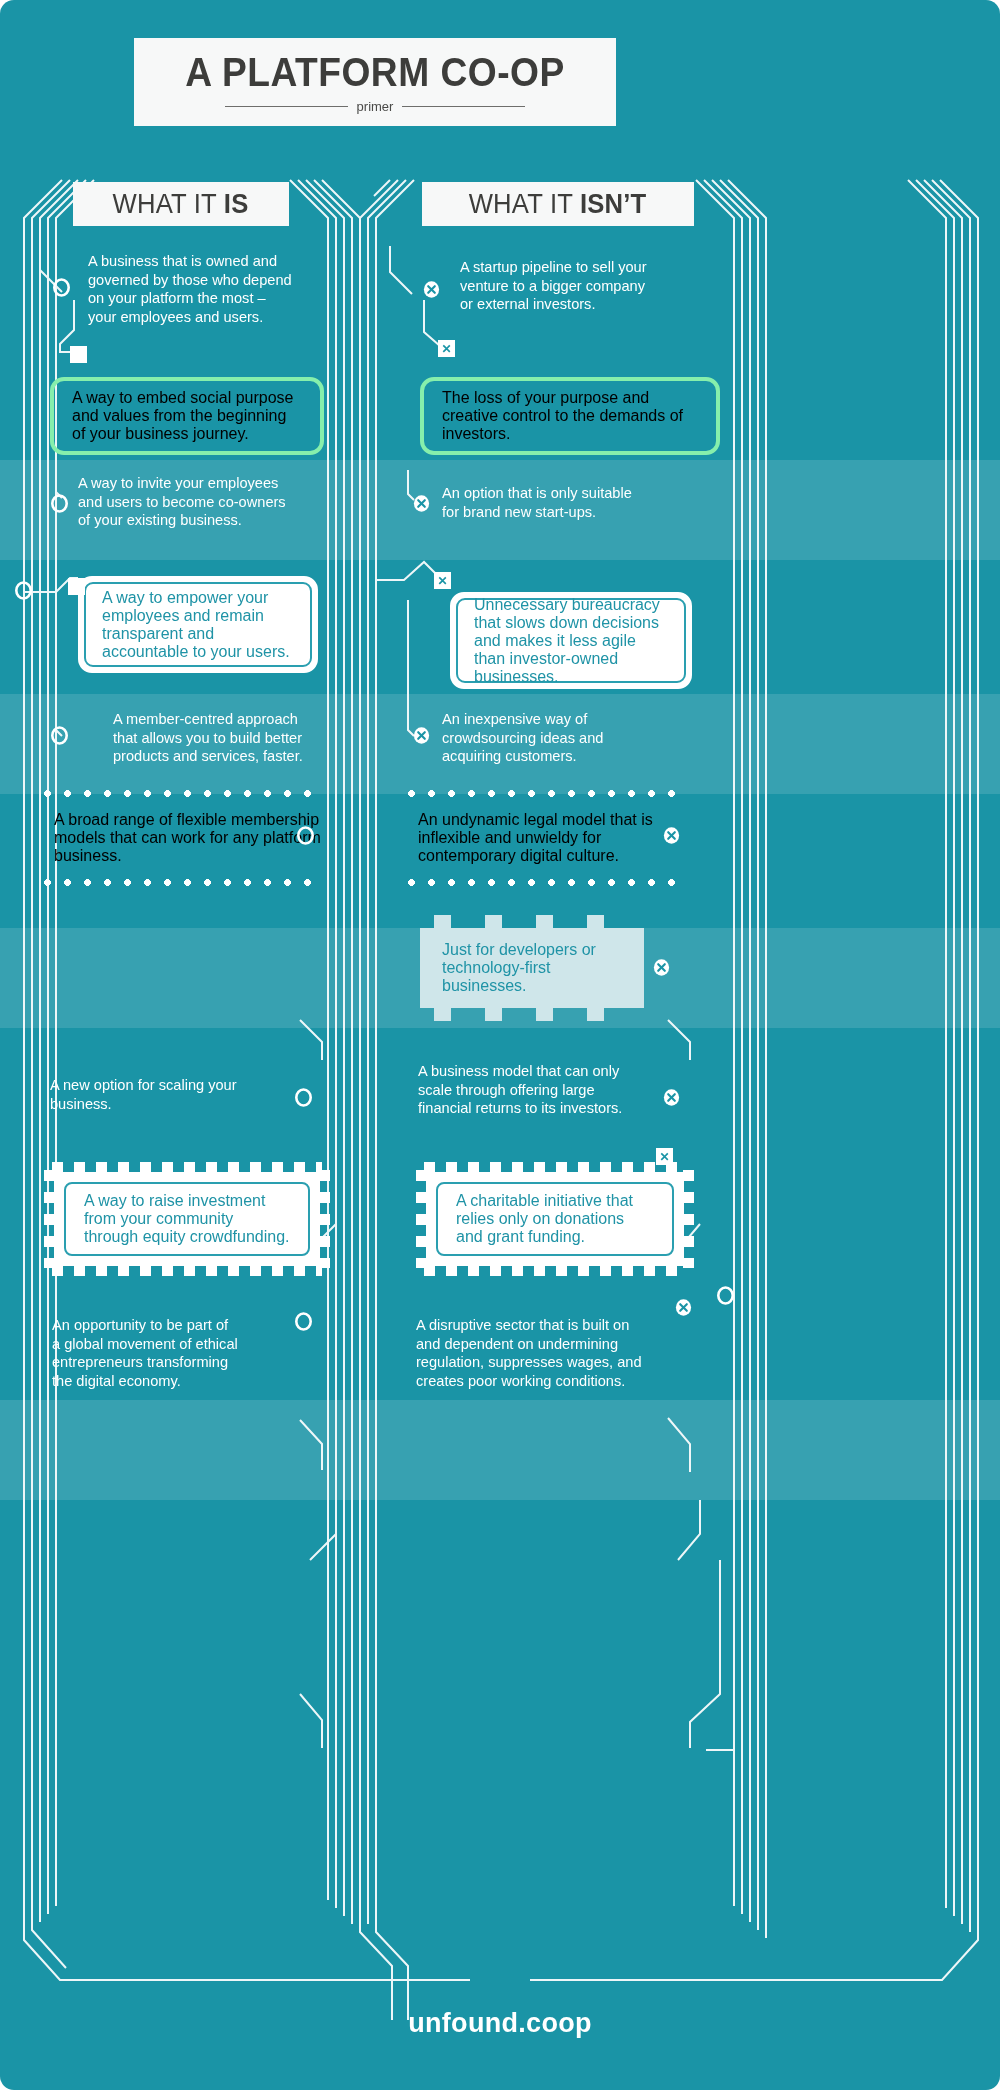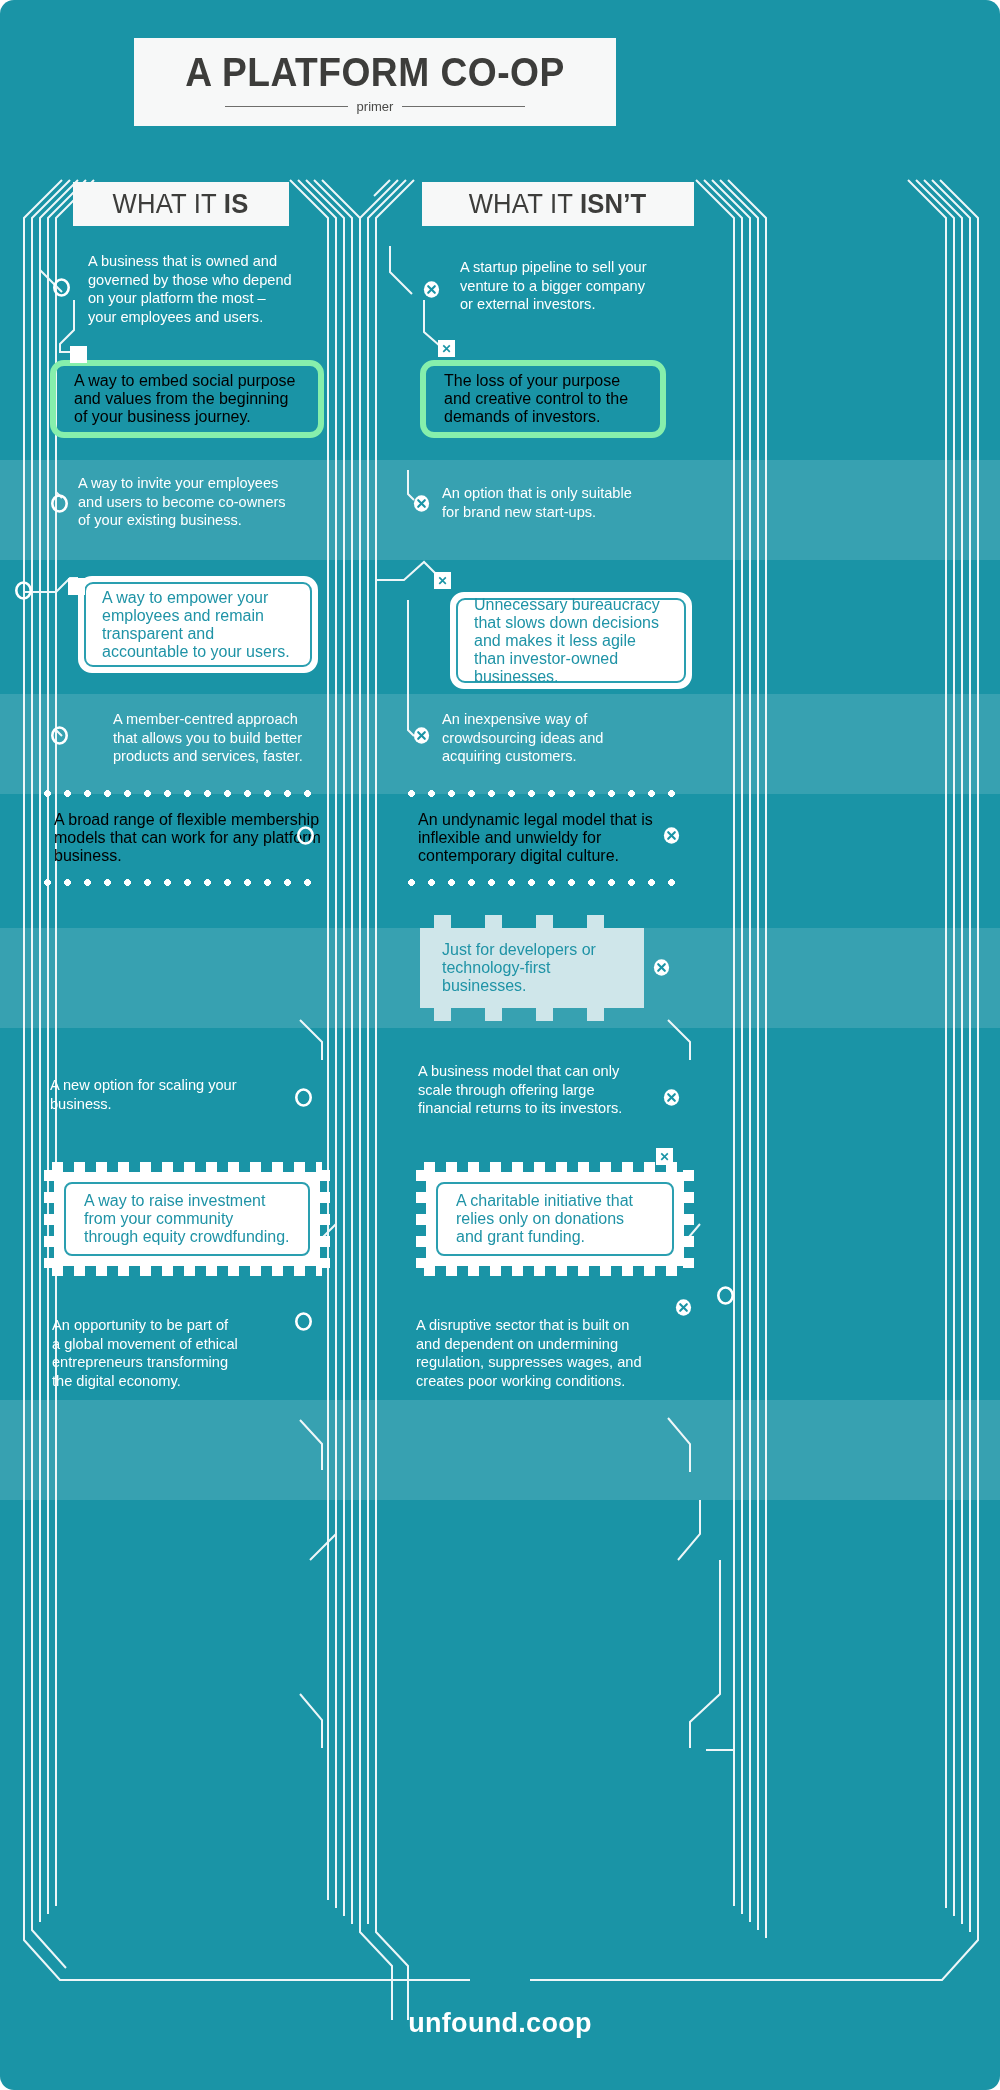--- a/index.html
+++ b/index.html
@@ -134,26 +134,27 @@
     font-size: 12px;
     font-weight: bold;
     color: #1a94a6;
     line-height: 1;
   }
 
   
   
   .box-round {
     position: absolute;
-    border: 6px solid #86efac;
+    border: 4px solid #86efac;
     border-radius: 14px;
     background: transparent;
     box-sizing: border-box;
     display: flex;
     align-items: center;
+    margin-top: 17px;
   }
   .box-round .txt { padding: 0 18px; }
 
   
   .box-white {
     position: absolute;
     border: 6px solid #ffffff;
     border-radius: 14px;
     background: #ffffff;
     box-sizing: border-box;
@@ -350,21 +351,21 @@
 
   <div class="box-round" style="left:50px;top:360px;width:274px;height:78px;">
     <div class="txt">A way to embed social purpose
 and values from the beginning
 of your business journey.</div>
   </div>
   <div class="sq-marker" style="left:70px;top:346px;">
       <span>&nbsp;</span>
     </div>
 
-  <div class="box-round" style="left:420px;top:360px;width:246px;height:78px;">
+  <div class="box-round" style="left:420px;top:360px;width:300px;height:78px;">
     <div class="txt">The loss of your purpose
 and creative control to the
 demands of investors.</div>
   </div>
   <div class="sq-marker" style="left:438px;top:340px;">
       <span>✕</span>
     </div>
 
   <div class="item" style="left:78px;top:474px;width:252px;">
     <div class="txt">A way to invite your employees

